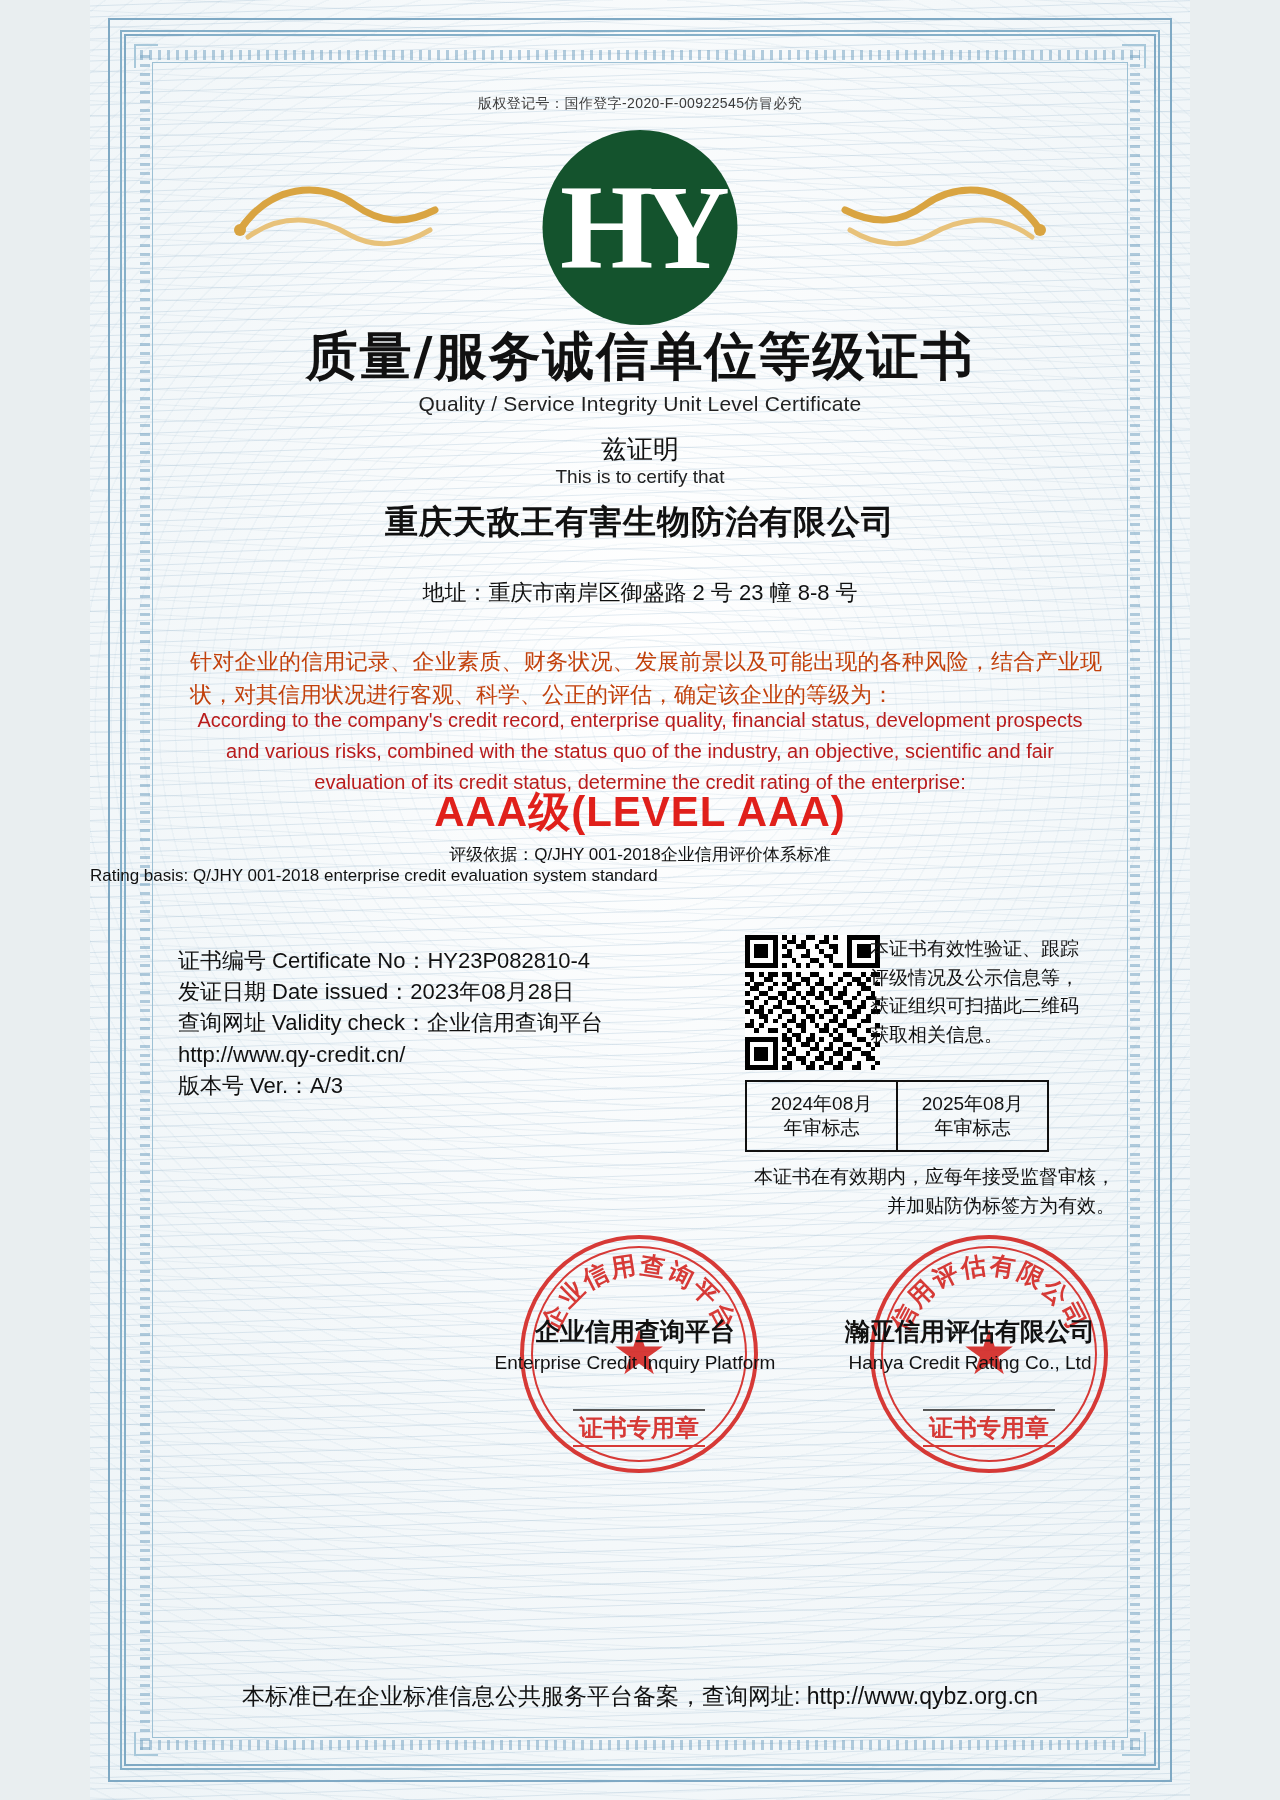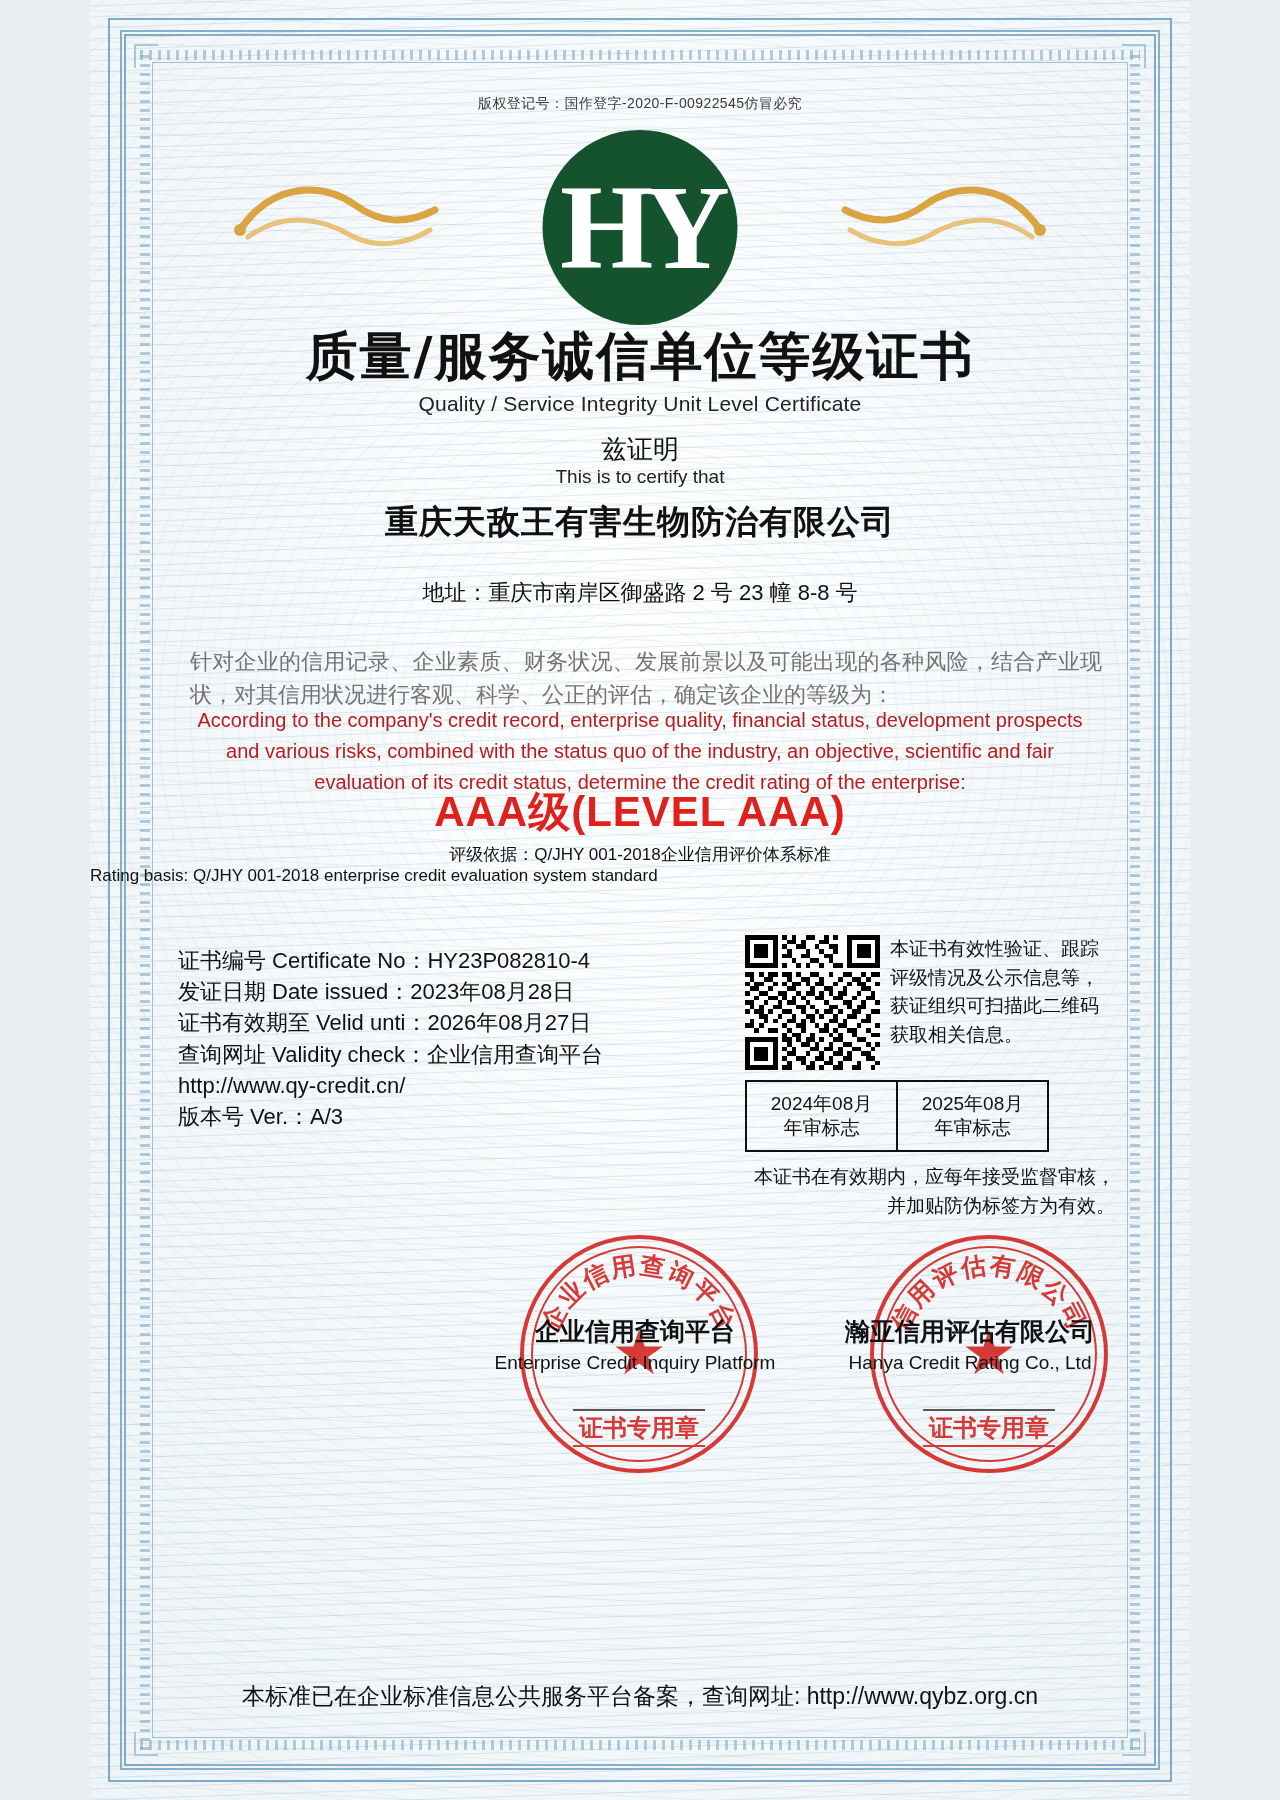--- a/index.html
+++ b/index.html
@@ -140,21 +140,21 @@
   .credit-code{
     position:absolute;top:546px;width:100%;text-align:center;
     font-size:22px;color:#111;
   }
   .address{
     position:absolute;top:578px;width:100%;text-align:center;
     font-size:22px;color:#111;
   }
   .body-cn{
     position:absolute;top:645px;left:100px;right:88px;
-    font-size:22px;line-height:1.5;color:#737373;text-align:justify;
+    font-size:22px;line-height:1.5;color:#c2410c;text-align:justify;
   }
   .body-en{
     position:absolute;top:705px;left:100px;right:100px;
     font-size:20px;line-height:1.55;color:#b91c1c;text-align:center;
   }
   .level{
     position:absolute;top:784px;width:100%;text-align:center;
     font-size:42px;font-weight:bold;color:#e0201b;letter-spacing:1px;
   }
   .basis-cn{
@@ -171,21 +171,21 @@
     font-size:22px;line-height:1.42;color:#111;
   }
   .info .row{white-space:nowrap;}
   
   .qr{
     position:absolute;top:935px;left:655px;width:135px;height:135px;
     background:#fff;
   }
   .qr svg{display:block;}
   .qr-note{
-    position:absolute;top:935px;left:800px;width:222px;
+    position:absolute;top:935px;left:780px;width:222px;
     font-size:19px;line-height:1.5;color:#111;
   }
   .stamps-year{
     position:absolute;top:1080px;left:655px;width:304px;
     display:flex;gap:0;
   }
   .year-box{
     width:185px;height:68px;border:2px solid #111;
     display:flex;flex-direction:column;align-items:center;justify-content:center;
     font-size:19px;color:#111;line-height:1.25;
@@ -281,21 +281,20 @@
     <div class="body-cn">针对企业的信用记录、企业素质、财务状况、发展前景以及可能出现的各种风险，结合产业现状，对其信用状况进行客观、科学、公正的评估，确定该企业的等级为：</div>
     <div class="body-en">According to the company's credit record, enterprise quality, financial status, development prospects and various risks, combined with the status quo of the industry, an objective, scientific and fair evaluation of its credit status, determine the credit rating of the enterprise:</div>
 
     <div class="level">AAA级(LEVEL AAA)</div>
     <div class="basis-cn">评级依据：Q/JHY 001-2018企业信用评价体系标准</div>
     <div class="basis-en">Rating basis: Q/JHY 001-2018 enterprise credit evaluation system standard</div>
 
     <div class="info">
       <div class="row">证书编号 Certificate No：HY23P082810-4</div>
       <div class="row">发证日期 Date issued：2023年08月28日</div>
-      <div class="row">证书有效期至 Velid unti：2026年08月27日</div>
       <div class="row">查询网址 Validity check：企业信用查询平台</div>
       <div class="row">http://www.qy-credit.cn/</div>
       <div class="row">版本号 Ver.：A/3</div>
     </div>
 
     <div class="qr">
       <svg width="135" height="135" viewBox="0 0 29 29" shape-rendering="crispEdges">
         <rect width="29" height="29" fill="#fff"></rect>
         <g fill="#000">
           <rect x="0" y="0" width="7" height="1"></rect>

